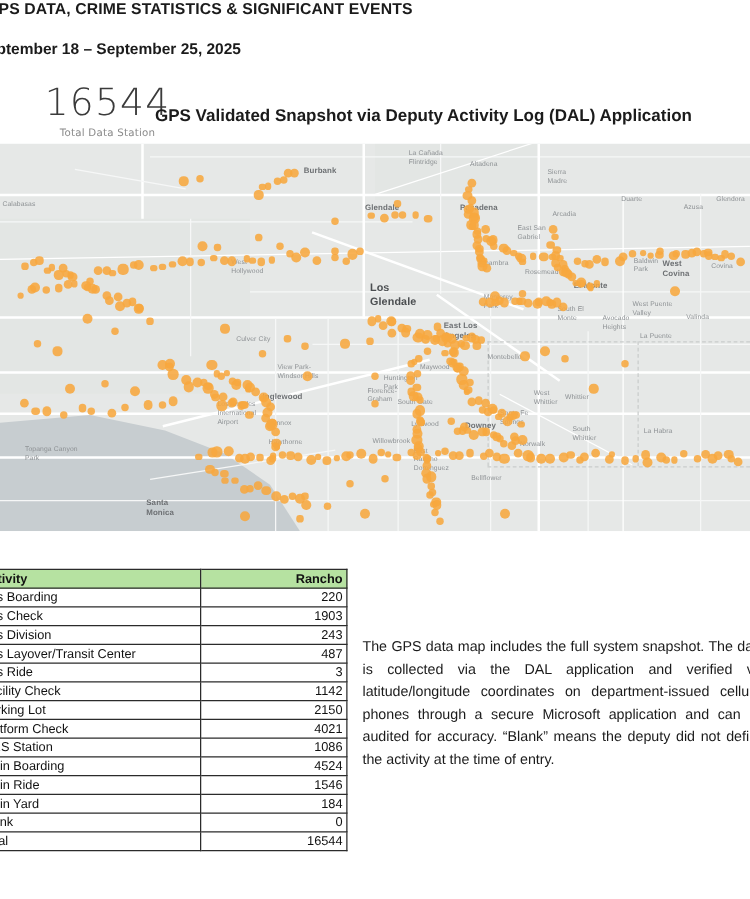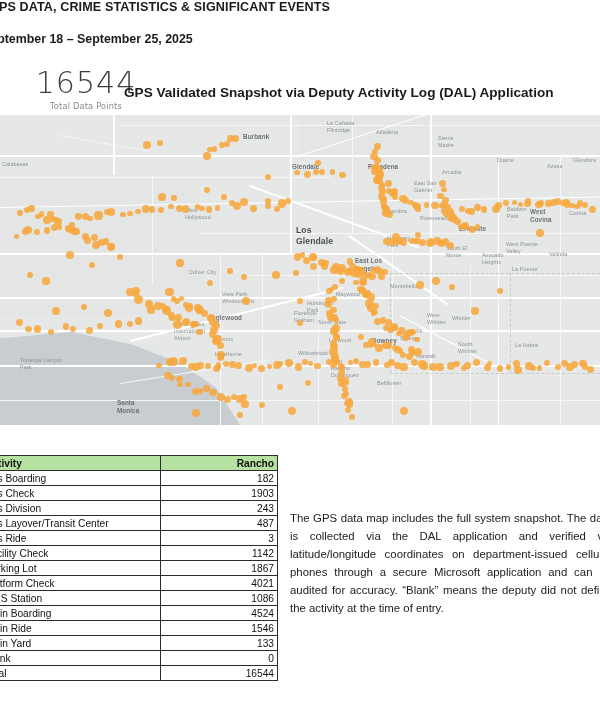--- a/index.html
+++ b/index.html
@@ -170,21 +170,21 @@
 <body>
 
 <div id="page">
 
   <div class="doc-title">GPS DATA, CRIME STATISTICS &amp; SIGNIFICANT EVENTS</div>
   <div class="doc-daterange">September 18 – September 25, 2025</div>
 
   <div class="mapcard">
     <div class="bignum-wrap">
       <div class="bignum">16544</div>
-      <div class="bignum-sub">Total Data Points</div>
+      <div class="bignum-sub">Total Data Station</div>
     </div>
     <div class="map-heading">GPS Validated Snapshot via Deputy Activity Log (DAL) Application</div>
 
     <div class="map" id="map">
 
       <div class="land-lighter" style="left:0;top:0;width:600px;height:310px;"></div>
       <div class="land-lighter" style="left:0;top:60px;width:200px;height:140px;background:#e3e6e4;"></div>
       <div class="land-lighter" style="left:300px;top:0;width:130px;height:45px;background:#e3e6e4;"></div>
       <div class="ocean" id="ocean" style="left: 0px; top: 0px; width: 600px; height: 310px; background: rgb(199, 205, 208); clip-path: polygon(0% 72%, 12% 70%, 22% 74%, 30% 80%, 36% 88%, 40% 100%, 0% 100%);"></div>
 
@@ -769,21 +769,21 @@
   <table class="tbl">
     <thead>
       <tr>
         <th class="c-act">Activity</th>
         <th class="c-cnt">Rancho</th>
       </tr>
     </thead>
     <tbody id="tbody">
         <tr>
           <td class="c-act">Bus Boarding</td>
-          <td class="c-cnt">182</td>
+          <td class="c-cnt">220</td>
         </tr>
         <tr>
           <td class="c-act">Bus Check</td>
           <td class="c-cnt">1903</td>
         </tr>
         <tr>
           <td class="c-act">Bus Division</td>
           <td class="c-cnt">243</td>
         </tr>
         <tr>
@@ -793,41 +793,41 @@
         <tr>
           <td class="c-act">Bus Ride</td>
           <td class="c-cnt">3</td>
         </tr>
         <tr>
           <td class="c-act">Facility Check</td>
           <td class="c-cnt">1142</td>
         </tr>
         <tr>
           <td class="c-act">Parking Lot</td>
-          <td class="c-cnt">1867</td>
+          <td class="c-cnt">2150</td>
         </tr>
         <tr>
           <td class="c-act">Platform Check</td>
           <td class="c-cnt">4021</td>
         </tr>
         <tr>
           <td class="c-act">MRS Station</td>
           <td class="c-cnt">1086</td>
         </tr>
         <tr>
           <td class="c-act">Train Boarding</td>
           <td class="c-cnt">4524</td>
         </tr>
         <tr>
           <td class="c-act">Train Ride</td>
           <td class="c-cnt">1546</td>
         </tr>
         <tr>
           <td class="c-act">Train Yard</td>
-          <td class="c-cnt">133</td>
+          <td class="c-cnt">184</td>
         </tr>
         <tr>
           <td class="c-act">Blank</td>
           <td class="c-cnt">0</td>
         </tr>
         <tr>
           <td class="c-act">Total</td>
           <td class="c-cnt">16544</td>
         </tr>
       </tbody>

